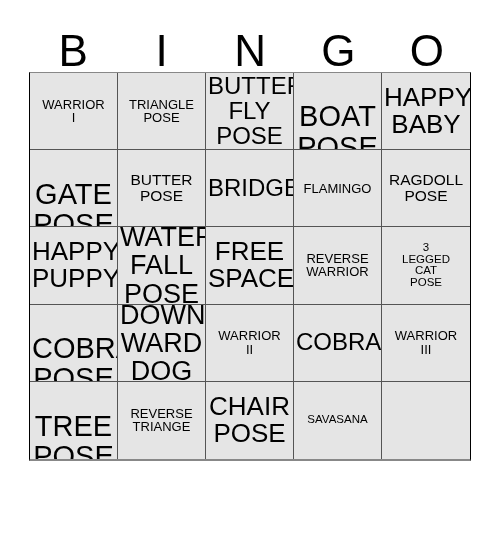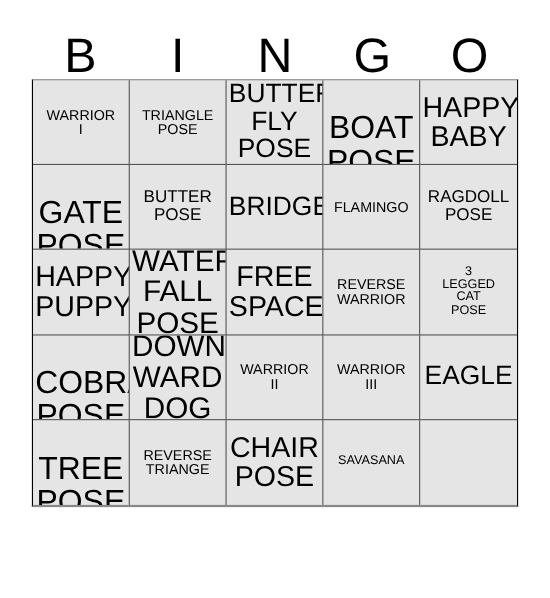--- a/index.html
+++ b/index.html
@@ -191,28 +191,28 @@
       </div>
     <div class="cell s-lg">
         <span class="cell-text">DOWN
 WARD
 DOG</span>
       </div>
     <div class="cell s-xs">
         <span class="cell-text">WARRIOR
 II</span>
       </div>
+    <div class="cell s-md">
+        <span class="cell-text">COBRA</span>
+      </div>
     <div class="cell s-xs">
         <span class="cell-text">WARRIOR
 III</span>
       </div>
 
-    <div class="cell s-md">
-        <span class="cell-text">EAGLE</span>
-      </div>
     <div class="cell s-xxl">
         <span class="cell-text">TREE
 POSE</span>
       </div>
     <div class="cell s-xs">
         <span class="cell-text">REVERSE
 TRIANGE</span>
       </div>
     <div class="cell s-xl">
         <span class="cell-text">CHAIR

